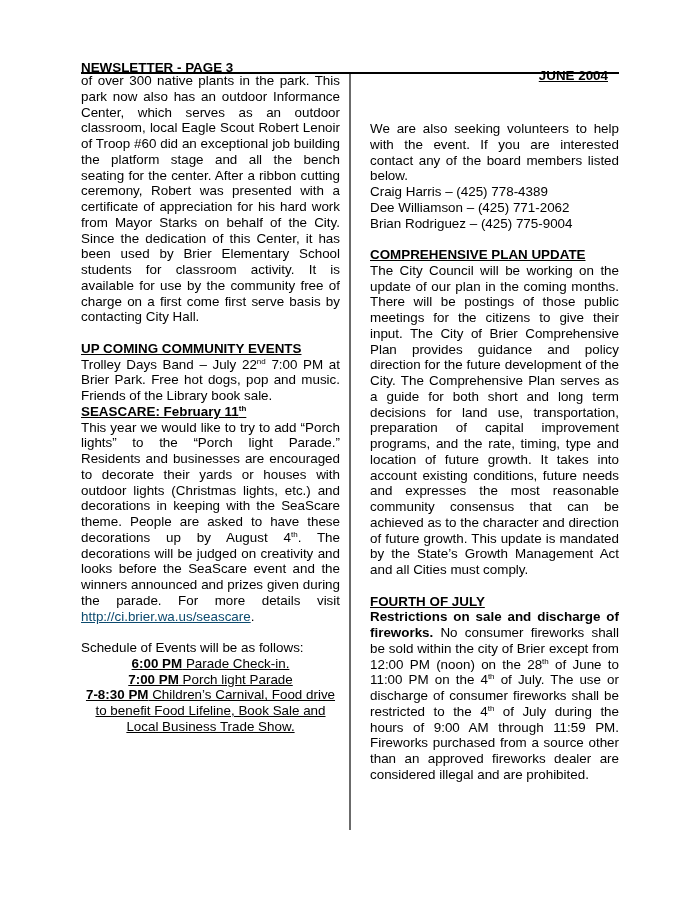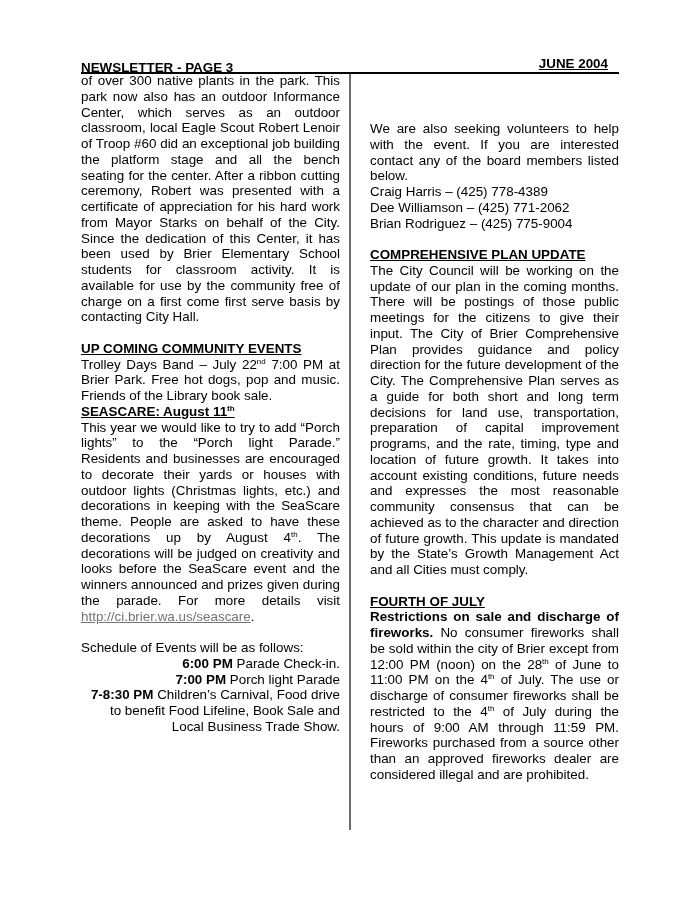--- a/index.html
+++ b/index.html
@@ -1,50 +1,50 @@
 <!DOCTYPE html>
 <html><head>
 <meta charset="utf-8">
 <style>
   html, body { margin: 0; padding: 0; background: #ffffff; }
   body { width: 700px; height: 906px; position: relative; overflow: hidden;
          font-family: "Liberation Sans", sans-serif; color: #000; }
   .header { position: absolute; left: 81px; top: 56px; width: 538px; height: 16px;
             border-bottom: 2px solid #000; font-weight: bold; font-size: 13.4px; line-height: 16px; }
   .header .left { position: absolute; left: 0; top: 4px; text-decoration: underline; text-align: center; }
-  .header .right { position: absolute; right: 11px; top: 0; text-decoration: underline; }
+  .header .right { position: absolute; right: 11px; top: 12px; text-decoration: underline; }
   .divider { position: absolute; left: 349px; top: 74px; width: 2px; height: 756px; background: #6b6b6b; }
   .col { position: absolute; top: 73px; font-size: 13.4px; line-height: 15.75px; }
   .col.left { left: 81px; width: 259px; }
   .col.right { left: 370px; width: 249px; margin-top: 48px; }
   p { margin: 0; text-align: justify; }
   .heading { font-weight: bold; text-decoration: underline; }
   .gap { height: 15.75px; }
   sup { font-size: 8px; line-height: 0; vertical-align: super; }
-  a { color: #737373; text-decoration: underline; }
+  a { color: #0c4a6e; text-decoration: underline; }
   .ul { }
-  .nojust { text-align: right; }
+  .nojust { text-align: center; text-decoration: underline; }
   b { font-weight: bold; }
 </style>
 </head>
 <body>
 
 <div class="header">
   <span class="left">NEWSLETTER - PAGE 3</span>
   <span class="right">JUNE 2004</span>
 </div>
 
 <div class="divider"></div>
 
 <div class="col left">
   <p>of over 300 native plants in the park. This park now also has an outdoor Informance Center, which serves as an outdoor classroom, local Eagle Scout Robert Lenoir of Troop #60 did an exceptional job building the platform stage and all the bench seating for the center.  After a ribbon cutting ceremony, Robert was presented with a certificate of appreciation for his hard work from Mayor Starks on behalf of the City. Since the dedication of this Center, it has been used by Brier Elementary School students for classroom activity. It is available for use by the community free of charge on a first come first serve basis by contacting City Hall.</p>
   <div class="gap"></div>
   <div class="heading">UP COMING COMMUNITY EVENTS</div>
   <p><span>Trolley Days Band – July 22</span><sup>nd</sup><span> 7:00 PM at Brier Park. Free hot dogs, pop and music. Friends of the Library book sale.</span></p>
-  <div class="heading"><span>SEASCARE:  August 11</span><sup>th</sup></div>
+  <div class="heading"><span>SEASCARE:  February 11</span><sup>th</sup></div>
   <p><span>This year we would like to try to add “Porch lights” to the “Porch light Parade.” Residents and businesses are encouraged to decorate their yards or houses with outdoor lights (Christmas lights, etc.) and decorations in keeping with the SeaScare theme. People are asked to have these decorations up by August 4</span><sup>th</sup><span>. The decorations will be judged on creativity and looks before the SeaScare event and the winners announced and prizes given during the parade. For more details visit </span><a href="#">http://ci.brier.wa.us/seascare</a><span>.</span></p>
   <div class="gap"></div>
   <div class="ul">Schedule of Events will be as follows:</div>
   <div class="nojust"><b>6:00 PM</b><span> Parade Check-in.</span></div>
   <div class="nojust"><b>7:00 PM</b><span> Porch light Parade</span></div>
   <div class="nojust"><b>7-8:30 PM</b><span> Children’s Carnival, Food drive to benefit Food Lifeline, Book Sale and Local Business Trade Show.</span></div>
 </div>
 
 <div class="col right">
   <p>We are also seeking volunteers to help with the event. If you are interested contact any of the board members listed below.</p>

